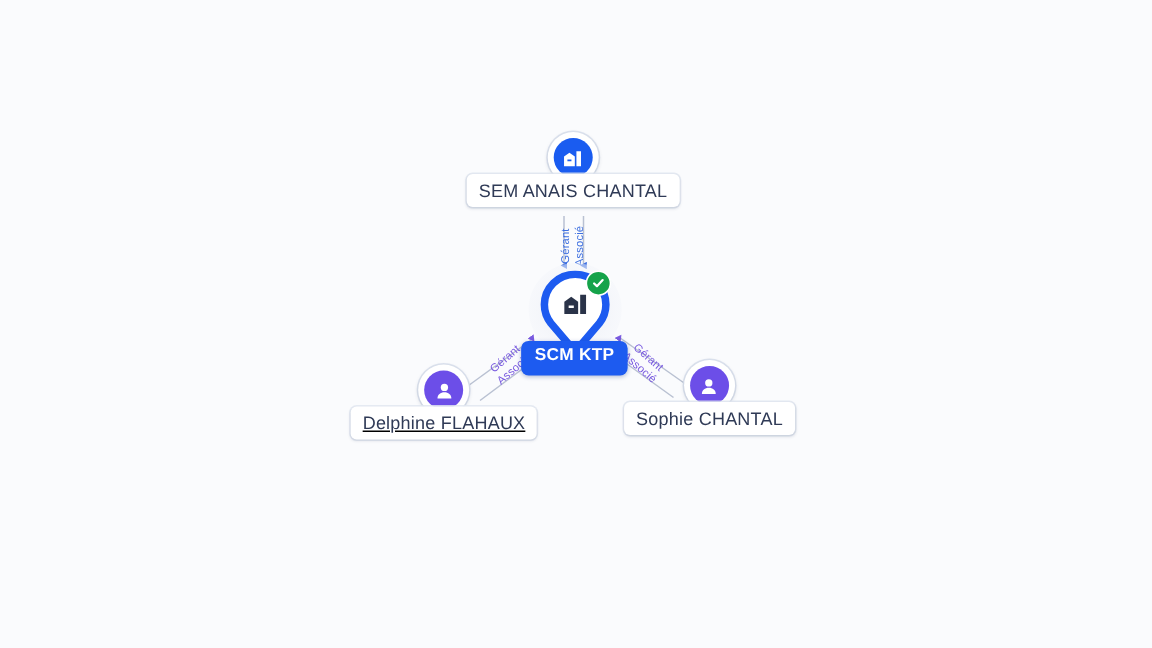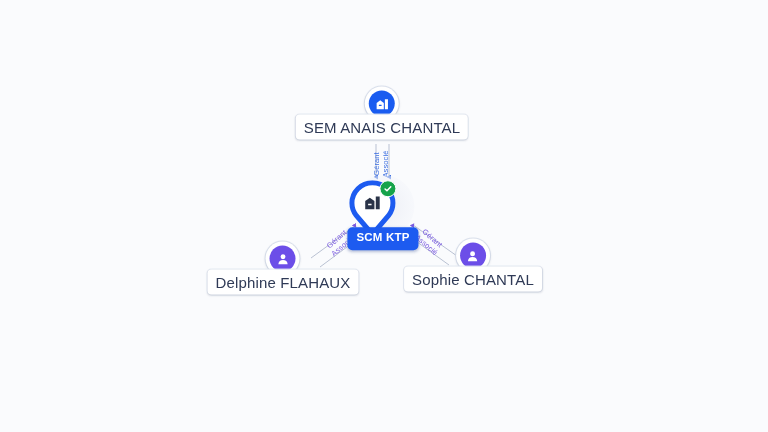--- a/index.html
+++ b/index.html
@@ -56,38 +56,38 @@
     align-items: center;
     justify-content: center;
   }
   .avatar-disc svg { display: block; }
 
   
   .node-label {
     margin-top: -6px;
     background: #ffffff;
     color: #2f3a56;
-    font-size: 15px;
+    font-size: 12px;
     letter-spacing: 0.15px;
     line-height: 1;
     padding: 5px 8px 5px 8px;
     border-radius: 4px;
     white-space: nowrap;
     box-shadow: 0 1px 2px rgba(25,40,80,0.13), 0 0 0 1px rgba(226,231,241,0.85);
     position: relative;
     z-index: 4;
   }
 
   
   .pin-node {
     position: absolute;
     transform: translate(-50%, -50%);
     display: flex;
     flex-direction: column;
-    align-items: flex-start;
+    align-items: center;
   }
   .pin-halo {
     position: absolute;
     left: 50%;
     top: 26px;
     width: 62px;
     height: 62px;
     margin-left: -31px;
     margin-top: -31px;
     border-radius: 50%;
@@ -223,21 +223,21 @@
       <div class="pin-badge">
         <svg width="9" height="9" viewBox="0 0 12 12">
           <path d="M2.2 6.3 L4.7 8.7 L9.8 3.3" stroke="#ffffff" stroke-width="2" fill="none" stroke-linecap="round" stroke-linejoin="round"></path>
         </svg>
       </div>
     </div>
 
     <div class="focus-chip">SCM KTP</div>
   </div>
 
-  <div class="node" style="left:283px; top:268px;">
+  <div class="node" style="left:296px; top:268px;text-decoration:underline;">
     <div class="avatar-ring">
       <div class="avatar-disc" style="width:26px;height:26px;background:#6c4ee8;">
         <svg width="15" height="15" viewBox="0 0 24 24">
           <circle cx="12" cy="8.4" r="3.9" fill="#ffffff"></circle>
           <path d="M4.6 20.2c0-4.1 3.3-6.6 7.4-6.6s7.4 2.5 7.4 6.6z" fill="#ffffff"></path>
         </svg>
       </div>
     </div>
     <div class="node-label">Delphine FLAHAUX</div>
   </div>

